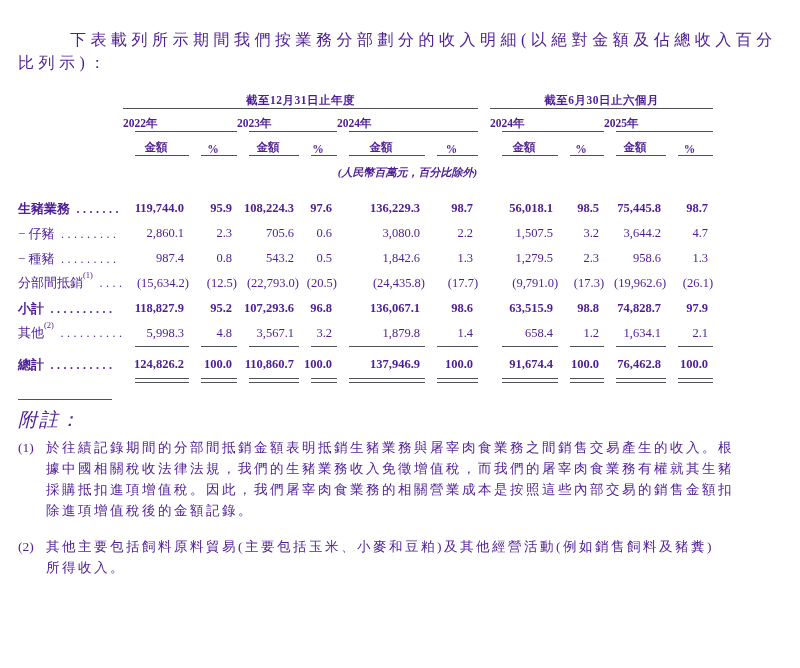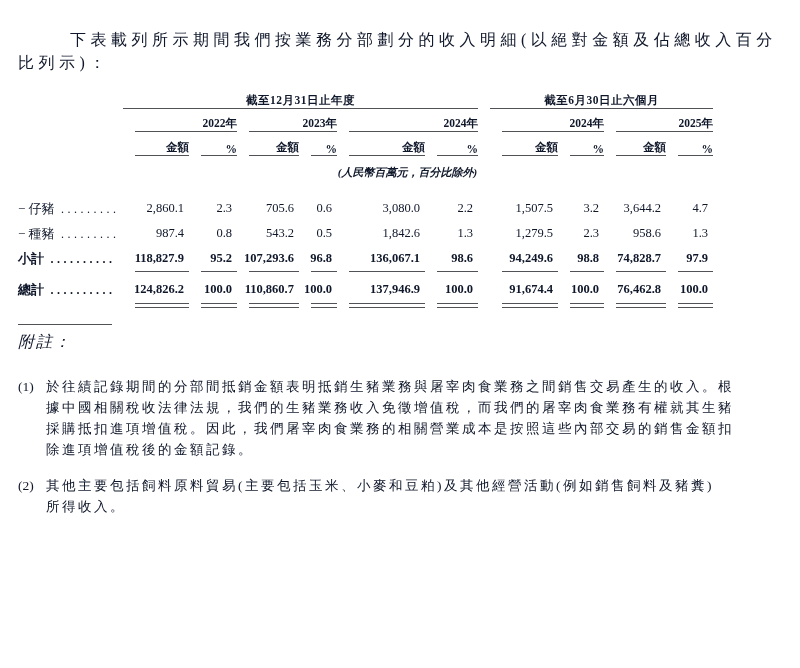--- a/index.html
+++ b/index.html
@@ -1,53 +1,53 @@
 <!DOCTYPE html>
 <html><head>
 <meta charset="utf-8">
 <style>
   html,body { margin:0; padding:0; background:#ffffff; }
   .page {
     position:relative; width:800px; height:668px; box-sizing:border-box;
-    padding:28px 10px 0 18px; background:#ffffff; color:#0f172a;
+    padding:28px 10px 0 18px; background:#ffffff; color:#4c1d95;
     font-family:"Liberation Serif","DejaVu Serif",serif; overflow:hidden;
   }
   .intro {
     margin:0 0 16px 0; width:762px;
     font-size:16px; line-height:23px; letter-spacing:4.5px;
     text-indent:52px; white-space:pre-line;
   }
   table.fin { table-layout:fixed; border-collapse:collapse; width:695px; }
   table.fin td { padding:0; overflow:visible; }
   .h td { vertical-align:bottom;margin-top:40px; }
   .grp { text-align:center; font-weight:bold; font-size:11.5px; letter-spacing:0.5px; white-space:nowrap; height:18px; }
-  .yr  { text-align:right; font-weight:bold; font-size:11.5px; white-space:nowrap; height:17px; }
+  .yr  { text-align:left; font-weight:bold; font-size:11.5px; white-space:nowrap; height:17px; }
   .yr4 { padding-left:12px !important; }
-  .ch td { text-align:right; font-weight:bold; font-size:11.5px; height:18px; }
+  .ch td { text-align:center; font-weight:bold; font-size:11.5px; height:18px; }
   .ch td.g4 { padding-left:12px !important; }
   .rr td { height:6px; vertical-align:top; }
   .rl { border-top:1.5px solid #515257; margin-left:12px; height:0; }
   .rl.g1 { margin-left:0; }
   .rl.g2 { margin-left:12px; }
   .rl.g4 { margin-left:24px; }
   .rl.dbl { border-bottom:1.5px solid #515257; height:3px; margin-top:1px; }
   .un td { height:22px; vertical-align:middle;margin-left:40px; }
   .ua-row td { height:24px; vertical-align:middle; }
   .unote { font-style:italic; font-weight:bold; font-size:11px; text-align:center; white-space:nowrap; letter-spacing:0; }
   .ua { padding-right:54px !important; }
   .sp td { height:13px; }
   .dr td { height:25px; vertical-align:middle; }
   .dr .lbl { font-size:13px; white-space:nowrap; }
   .dr .lbl sup { font-size:8.5px; position:relative; top:-4px; }
   .dots { letter-spacing:3.5px; font-size:12px; }
   .num { text-align:right; font-size:12.5px; padding-right:5px !important; white-space:nowrap; }
   .num.pr { padding-right:0 !important; }
   tr.b td { font-weight:bold; }
   .notes-sep { width:94px; border-top:1.5px solid #515257; margin:16px 0 7px 0; }
-  .notes-title { margin:0 0 23px 0; font-style:italic; font-size:16px; letter-spacing:2px; }
+  .notes-title { margin:0 0 4px 0; font-style:italic; font-size:19px; letter-spacing:2px; }
   .note { display:flex; margin-bottom:15px; font-size:13.5px; line-height:21px; }
   .nnum { width:28px; flex:none; }
   .ntext { white-space:pre-line; letter-spacing:2.5px; width:735px; }
 </style>
 </head>
 <body>
 
 <div class="page">
 
   <p class="intro">下表載列所示期間我們按業務分部劃分的收入明細(以絕對金額及佔總收入百分
@@ -157,20 +157,33 @@
       <tr class="un">
         <td colspan="5"></td>
         <td colspan="2" class="unote">(人民幣百萬元，百分比除外)</td>
         <td colspan="4"></td>
       </tr>
       <tr class="sp">
           <td colspan="11"></td>
         </tr>
     </thead>
     <tbody id="tbody">
+        <tr class="dr b">
+          <td class="lbl"><span>生豬業務</span><span class="dots"> .......</span></td>
+          <td class="num">119,744.0</td>
+          <td class="num">95.9</td>
+          <td class="num">108,224.3</td>
+          <td class="num">97.6</td>
+          <td class="num">136,229.3</td>
+          <td class="num">98.7</td>
+          <td class="num">56,018.1</td>
+          <td class="num">98.5</td>
+          <td class="num">75,445.8</td>
+          <td class="num">98.7</td>
+        </tr>
         <tr class="dr">
           <td class="lbl"><span>− 仔豬</span><span class="dots"> .........</span></td>
           <td class="num">2,860.1</td>
           <td class="num">2.3</td>
           <td class="num">705.6</td>
           <td class="num">0.6</td>
           <td class="num">3,080.0</td>
           <td class="num">2.2</td>
           <td class="num">1,507.5</td>
           <td class="num">3.2</td>
@@ -183,32 +196,58 @@
           <td class="num">0.8</td>
           <td class="num">543.2</td>
           <td class="num">0.5</td>
           <td class="num">1,842.6</td>
           <td class="num">1.3</td>
           <td class="num">1,279.5</td>
           <td class="num">2.3</td>
           <td class="num">958.6</td>
           <td class="num">1.3</td>
         </tr>
+        <tr class="dr">
+          <td class="lbl"><span>分部間抵銷</span><sup>(1)</sup><span class="dots"> ....</span></td>
+          <td class="num pr">(15,634.2)</td>
+          <td class="num pr">(12.5)</td>
+          <td class="num pr">(22,793.0)</td>
+          <td class="num pr">(20.5)</td>
+          <td class="num pr">(24,435.8)</td>
+          <td class="num pr">(17.7)</td>
+          <td class="num pr">(9,791.0)</td>
+          <td class="num pr">(17.3)</td>
+          <td class="num pr">(19,962.6)</td>
+          <td class="num pr">(26.1)</td>
+        </tr>
         <tr class="dr b">
           <td class="lbl"><span>小計</span><span class="dots"> ..........</span></td>
           <td class="num">118,827.9</td>
           <td class="num">95.2</td>
           <td class="num">107,293.6</td>
           <td class="num">96.8</td>
           <td class="num">136,067.1</td>
           <td class="num">98.6</td>
-          <td class="num">94,249.6</td>
+          <td class="num">63,515.9</td>
           <td class="num">98.8</td>
           <td class="num">74,828.7</td>
           <td class="num">97.9</td>
+        </tr>
+        <tr class="dr">
+          <td class="lbl"><span>其他</span><sup>(2)</sup><span class="dots"> ..........</span></td>
+          <td class="num">5,998.3</td>
+          <td class="num">4.8</td>
+          <td class="num">3,567.1</td>
+          <td class="num">3.2</td>
+          <td class="num">1,879.8</td>
+          <td class="num">1.4</td>
+          <td class="num">658.4</td>
+          <td class="num">1.2</td>
+          <td class="num">1,634.1</td>
+          <td class="num">2.1</td>
         </tr>
         <tr class="rr">
           <td></td>
           <td>
             <div class="rl"></div>
           </td>
           <td>
             <div class="rl"></div>
           </td>
           <td>

